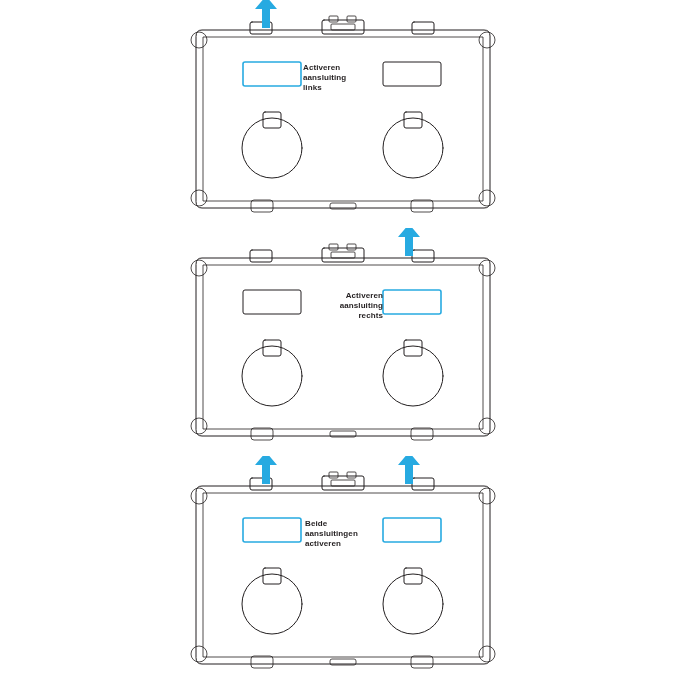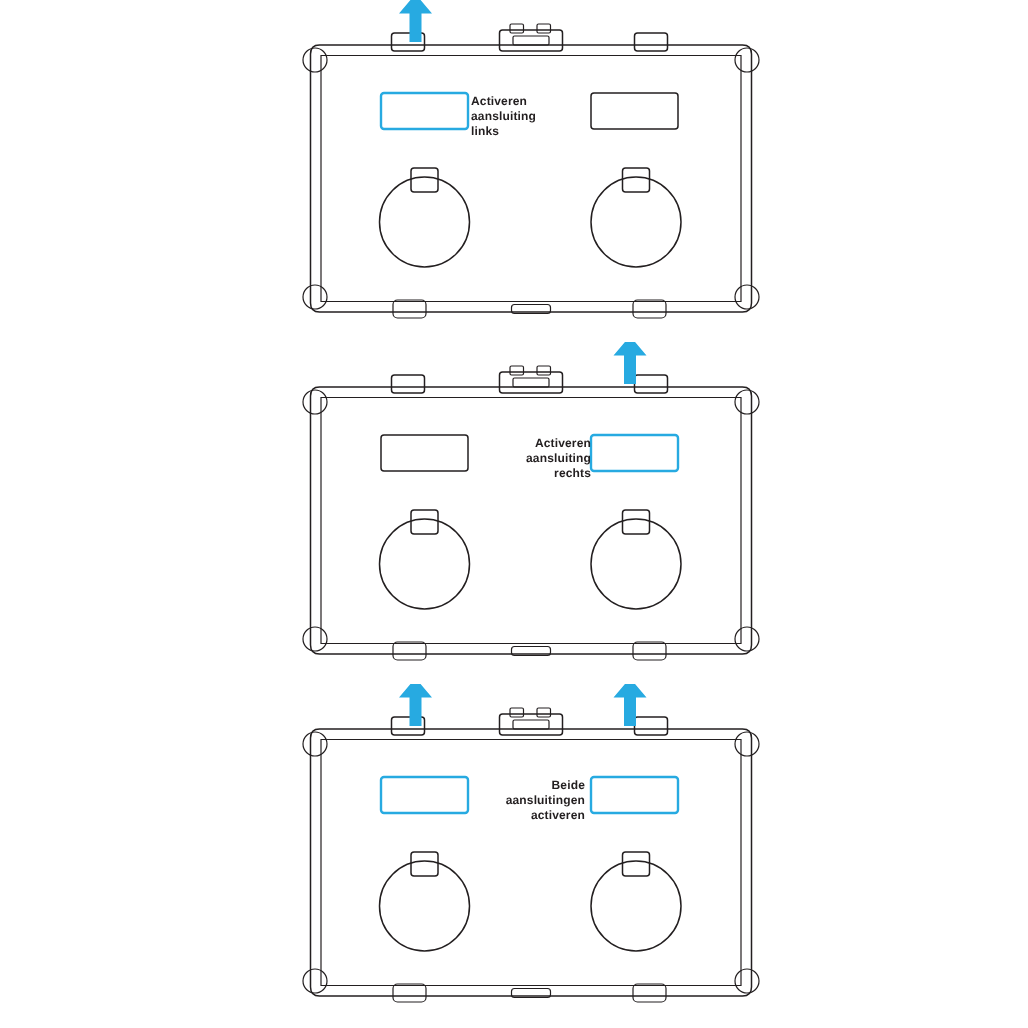--- a/index.html
+++ b/index.html
@@ -19,37 +19,36 @@
     left: 0;
     top: 0;
     width: 685px;
     height: 685px;
   }
   .panel {
     position: absolute;
     left: 0;
     width: 554px;
     height: 228px;
-    margin-left: 11px;
   }
   .panel-1 { top: 0px; }
   .panel-2 { top: 228px; }
   .panel-3 { top: 456px; }
 
   .caption {
     position: absolute;
     font-size: 8px;
     font-weight: bold;
     line-height: 10px;
     color: #231f20;
     letter-spacing: 0.1px;
     white-space: pre-line;
     text-align: left;
   }
-  .caption.centered { text-align: right; }
+  .caption.centered { text-align: left; }
 
   svg { display: block; }
   .ln {
     fill: none;
     stroke: #231f20;
     stroke-width: 1;
     stroke-linejoin: round;
     stroke-linecap: round;
   }
   .ln-thin {

